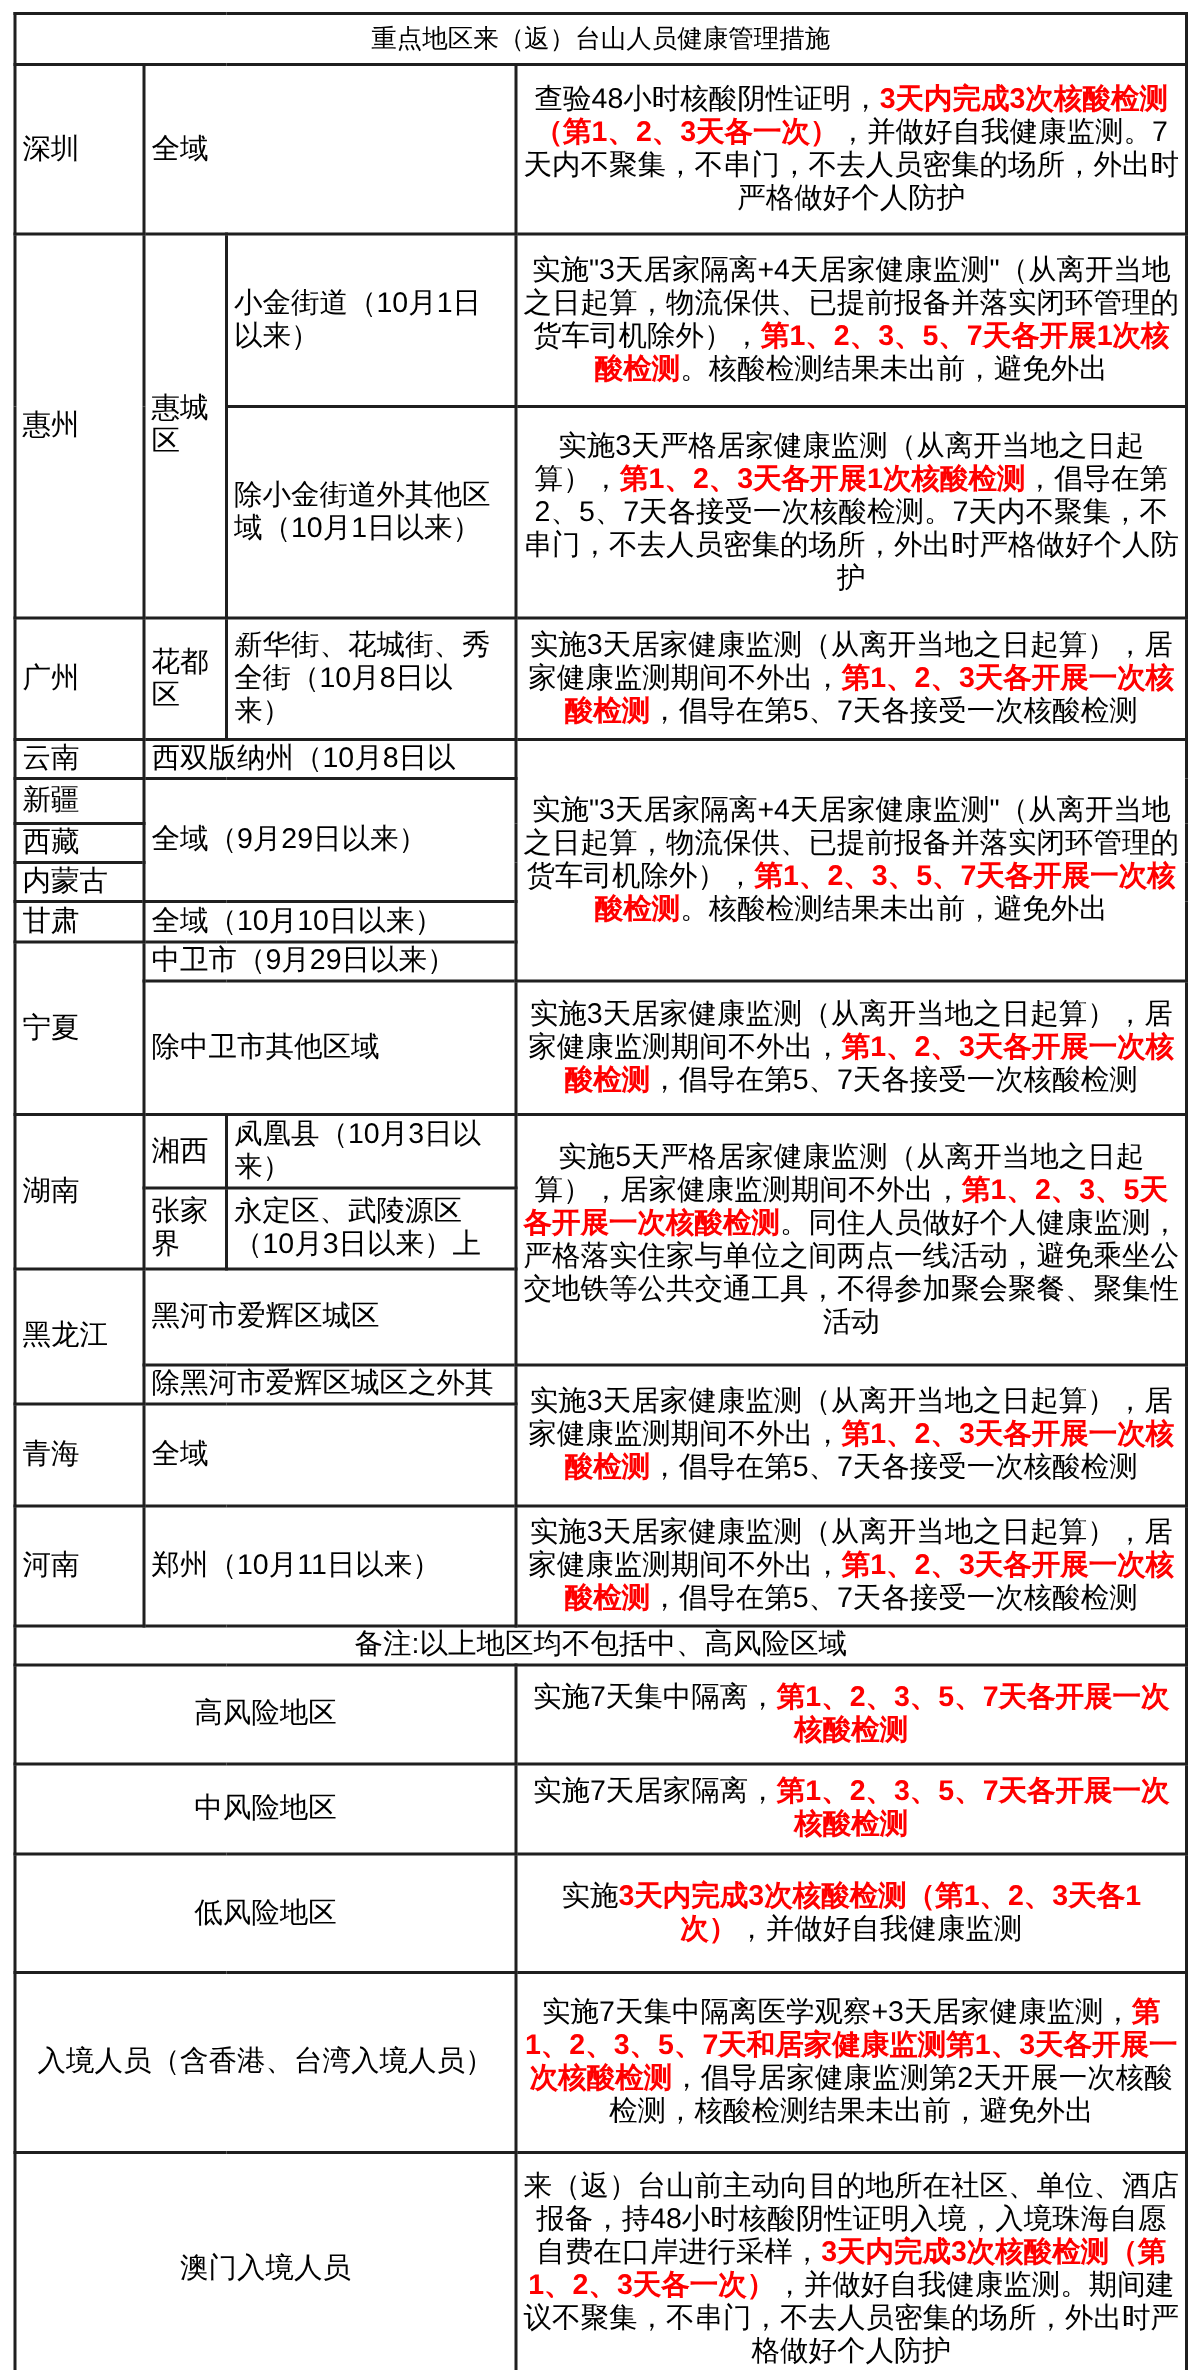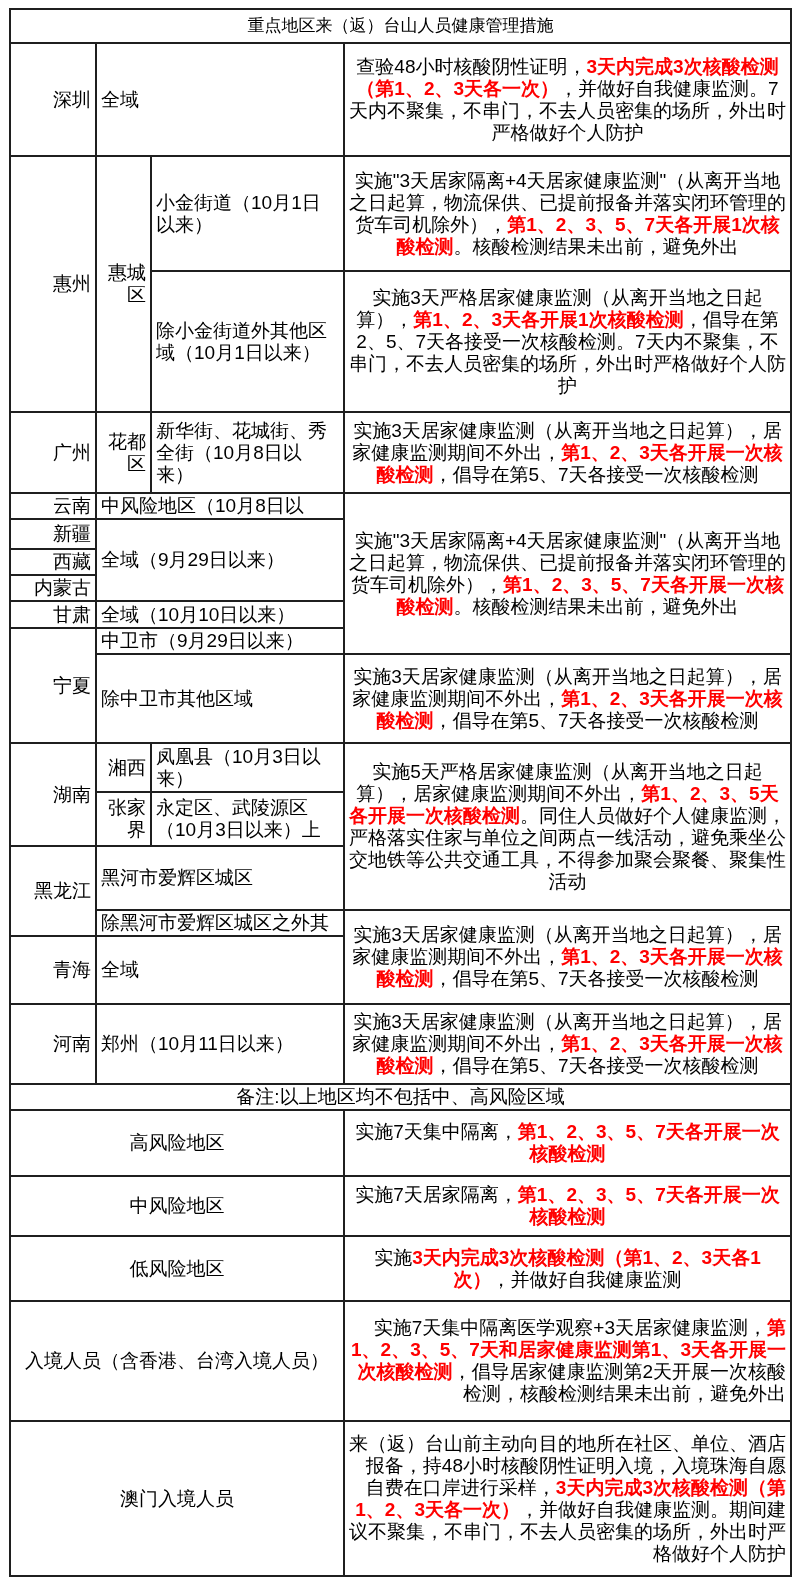--- a/index.html
+++ b/index.html
@@ -1,24 +1,24 @@
 <!DOCTYPE html>
 <html><head>
 <meta charset="utf-8">
 <style>
   html,body{margin:0;padding:0;background:#ffffff;}
   body{width:799px;height:1580px;font-family:"Liberation Sans",sans-serif;color:#000;}
   .sheet{margin:8px 0 0 9px;}
   table{border-collapse:collapse;table-layout:fixed;width:781px;}
   td{border:2px solid #1f1f1f;padding:1px 4px;font-size:19px;line-height:22px;vertical-align:middle;overflow:hidden;}
   .title-cell{text-align:center;font-size:17px;}
-  .cname{text-align:right;border-radius:12px;}
+  .cname{text-align:left;border-radius:12px;}
   .area{text-align:left;border-radius:31px;}
   .measure{text-align:center;}
-  .measure-left{text-align:right;}
+  .measure-left{text-align:center;}
   .red{color:#ff0000;font-weight:bold;}
   .note-cell{text-align:center;}
   .risk-label{text-align:center;}
 </style>
 </head>
 <body>
 
 <div class="sheet">
 <table>
   <colgroup>
@@ -52,21 +52,21 @@
 
   <tr style="height:81px">
     <td class="cname">广州</td>
     <td class="cname">花都区</td>
     <td class="area">新华街、花城街、秀全街（10月8日以来）</td>
     <td class="measure"><span>实施3天居家健康监测（从离开当地之日起算），居家健康监测期间不外出，</span><span class="red">第1、2、3天各开展一次核酸检测</span><span>，倡导在第5、7天各接受一次核酸检测</span></td>
   </tr>
 
   <tr style="height:23px">
     <td class="cname">云南</td>
-    <td colspan="2" class="area">中风险地区（10月8日以</td>
+    <td colspan="2" class="area">西双版纳州（10月8日以</td>
     <td rowspan="6" class="measure"><span>实施"3天居家隔离+4天居家健康监测"（从离开当地之日起算，物流保供、已提前报备并落实闭环管理的货车司机除外），</span><span class="red">第1、2、3、5、7天各开展一次核酸检测</span><span>。核酸检测结果未出前，避免外出</span></td>
   </tr>
   <tr style="height:30px">
     <td class="cname">新疆</td>
     <td rowspan="3" colspan="2" class="area">全域（9月29日以来）</td>
   </tr>
   <tr style="height:22px">
     <td class="cname">西藏</td>
   </tr>
   <tr style="height:24px">
@@ -119,21 +119,21 @@
   </tr>
 
   <tr style="height:66px">
     <td colspan="3" class="risk-label">高风险地区</td>
     <td class="measure"><span>实施7天集中隔离，</span><span class="red">第1、2、3、5、7天各开展一次核酸检测</span></td>
   </tr>
   <tr style="height:60px">
     <td colspan="3" class="risk-label">中风险地区</td>
     <td class="measure"><span>实施7天居家隔离，</span><span class="red">第1、2、3、5、7天各开展一次核酸检测</span></td>
   </tr>
-  <tr style="height:65px">
+  <tr style="height:79px">
     <td colspan="3" class="risk-label">低风险地区</td>
     <td class="measure"><span>实施</span><span class="red">3天内完成3次核酸检测（第1、2、3天各1次）</span><span>，并做好自我健康监测</span></td>
   </tr>
   <tr style="height:120px">
     <td colspan="3" class="risk-label">入境人员（含香港、台湾入境人员）</td>
     <td class="measure-left"><span>实施7天集中隔离医学观察+3天居家健康监测，</span><span class="red">第1、2、3、5、7天和居家健康监测第1、3天各开展一次核酸检测</span><span>，倡导居家健康监测第2天开展一次核酸检测，核酸检测结果未出前，避免外出</span></td>
   </tr>
   <tr style="height:155px">
     <td colspan="3" class="risk-label">澳门入境人员</td>
     <td class="measure-left"><span>来（返）台山前主动向目的地所在社区、单位、酒店报备，持48小时核酸阴性证明入境，入境珠海自愿自费在口岸进行采样，</span><span class="red">3天内完成3次核酸检测（第1、2、3天各一次）</span><span>，并做好自我健康监测。期间建议不聚集，不串门，不去人员密集的场所，外出时严格做好个人防护</span></td>

